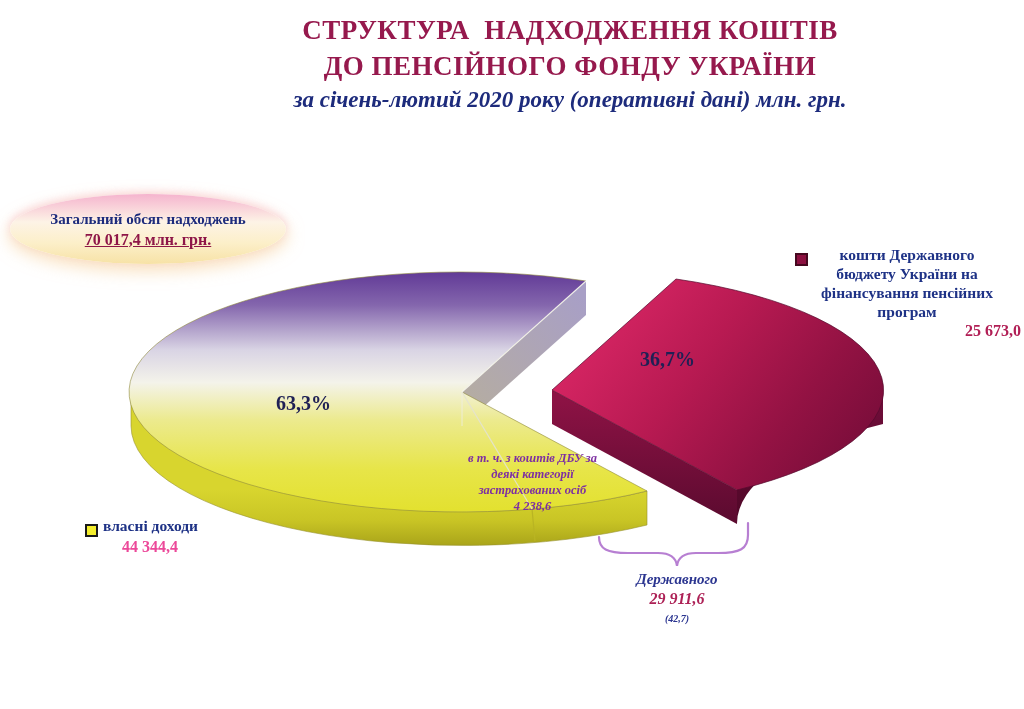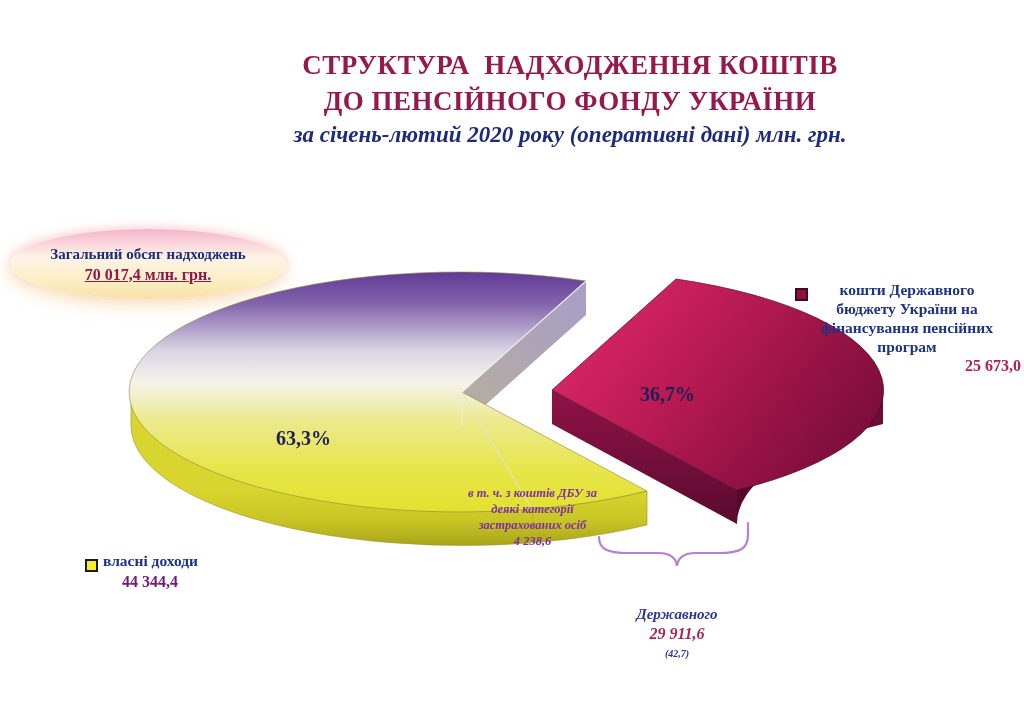--- a/index.html
+++ b/index.html
@@ -1,38 +1,38 @@
 <!DOCTYPE html>
 <html><head>
 <meta charset="utf-8">
 <style>
   html,body{margin:0;padding:0;background:#fff;}
   .stage{position:relative;width:1024px;height:709px;background:#fff;overflow:hidden;
          font-family:"Liberation Serif","DejaVu Serif",serif;}
-  .abs{position:absolute;margin-top:35px;}
+  .abs{position:absolute;}
   
   .title-block{left:140px;top:12px;width:860px;text-align:center;}
   .title-line{font-size:27px;font-weight:bold;color:#96194d;line-height:36px;white-space:pre;letter-spacing:.5px;}
   .subtitle{margin-top:3px;font-size:23px;font-weight:bold;font-style:italic;color:#1d2b7c;}
   
   .badge{left:10px;top:194px;width:276px;height:70px;border-radius:50%;
          background:linear-gradient(180deg,#f5b4ce 0%,#fdf3e6 40%,#fcefc9 70%,#f7e2a6 100%);
          box-shadow:0 6px 16px 2px rgba(246,205,150,.55), 0 -2px 8px rgba(246,170,200,.45);
          display:flex;flex-direction:column;justify-content:center;align-items:center;}
   .badge-caption{font-size:15px;font-weight:bold;color:#1d2b7c;line-height:20px;}
   .badge-amount{font-size:16px;font-weight:bold;color:#8e1648;text-decoration:underline;line-height:21px;}
   
   .marker{width:13px;height:13px;box-sizing:border-box;}
   .marker-state{left:795px;top:253px;background:#8c1040;border:2px solid #46081f;}
   .marker-own{left:85px;top:524px;background:#f4ee2d;border:2px solid #1a1a1a;}
   .legend-right{left:793px;top:245px;width:228px;text-align:center;}
   .legend-right .ll{font-size:15.5px;font-weight:bold;color:#1e3286;line-height:19px;}
   .legend-right .lv{font-size:16px;font-weight:bold;color:#b11e55;line-height:20px;text-align:right;}
   .legend-own-label{left:103px;top:517px;font-size:15.5px;font-weight:bold;color:#1e3286;}
-  .legend-own-value{left:75px;top:538px;width:150px;text-align:center;font-size:16px;font-weight:bold;color:#701a75;}
+  .legend-own-value{left:75px;top:538px;width:150px;text-align:center;font-size:16px;font-weight:bold;color:#ec4899;}
   
   .pct{font-size:20px;font-weight:bold;color:#1f2055;width:120px;text-align:left;}
   .pct-own{left:276px;top:392px;}
   .pct-state{left:640px;top:348px;}
   
   .sub-wedge{left:440px;top:450px;width:185px;text-align:center;
              font-size:12.5px;line-height:16px;font-weight:bold;font-style:italic;color:#7d2fa2;}
   
   .combined{left:577px;top:570px;width:200px;text-align:center;font-style:italic;font-weight:bold;}
   .combined .cl{font-size:15px;line-height:19px;color:#2b3590;}

